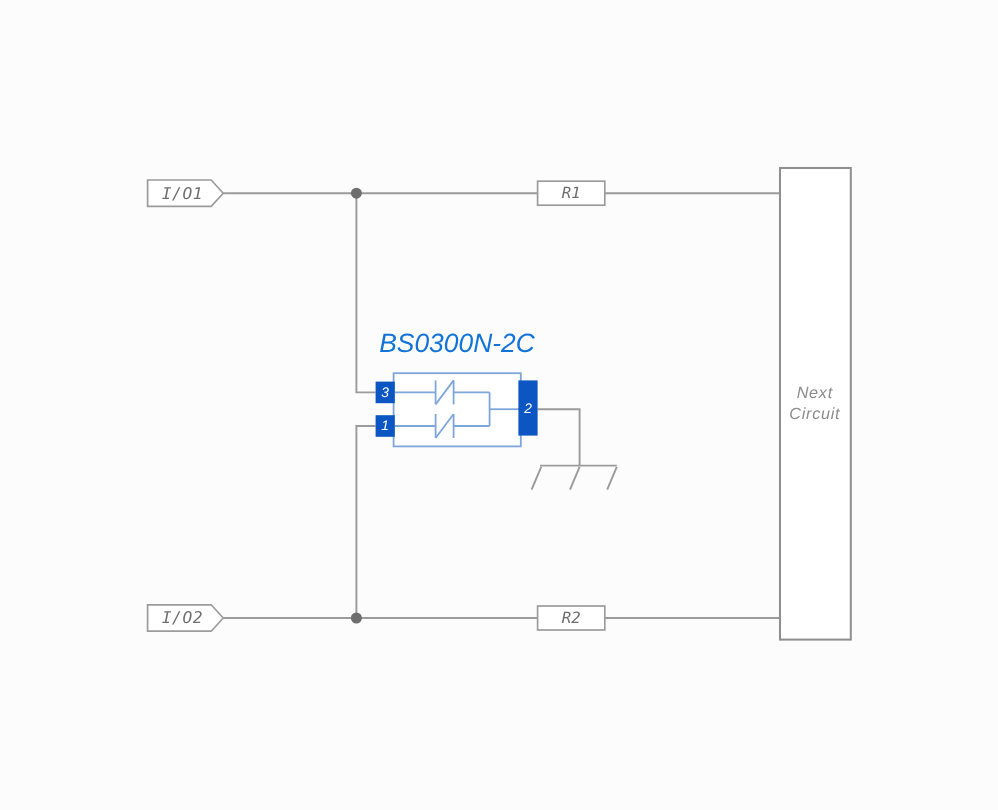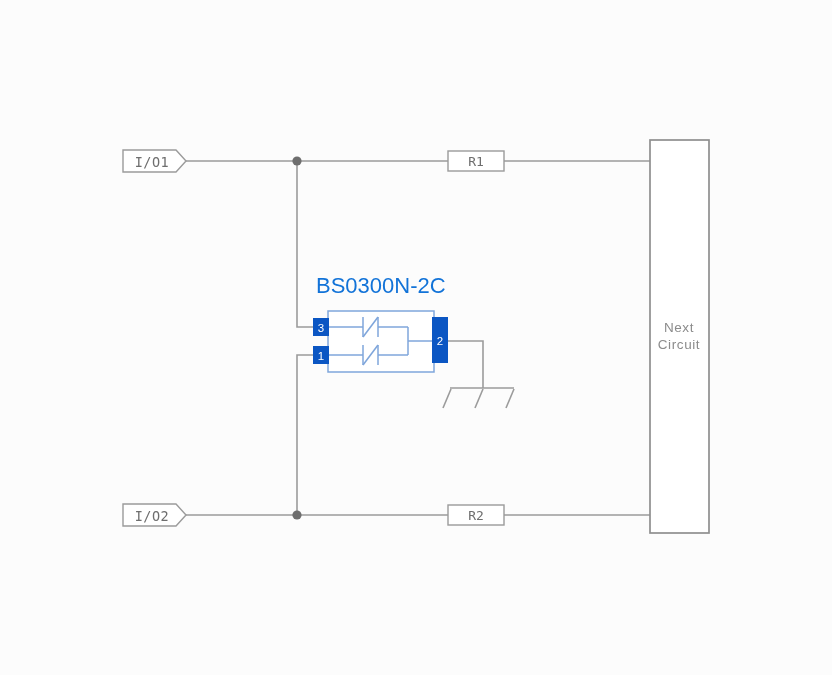--- a/index.html
+++ b/index.html
@@ -3,20 +3,21 @@
 <meta charset="utf-8">
 <style>
   html, body { margin: 0; padding: 0; }
   body { background: #fcfcfc; font-family: "Liberation Sans", sans-serif; }
   .canvas {
     position: relative;
     width: 832px;
     height: 675px;
     background: #fcfcfc;
     overflow: hidden;
+    font-style: italic;
   }
   svg { position: absolute; top: 0; left: 0; }
 
   .wire      { stroke: #9b9b9b; stroke-width: 1.6; fill: none; }
   .outline   { stroke: #9b9b9b; stroke-width: 1.4; fill: #ffffff; }
   .next-box  { stroke: #8f8f8f; stroke-width: 1.7; fill: #ffffff; }
   .junction  { fill: #6e6e6e; stroke: none; }
 
   .comp-body { stroke: #7fa6db; stroke-width: 1.5; fill: #ffffff; }
   .comp-line { stroke: #7fa6db; stroke-width: 1.5; fill: none; }

